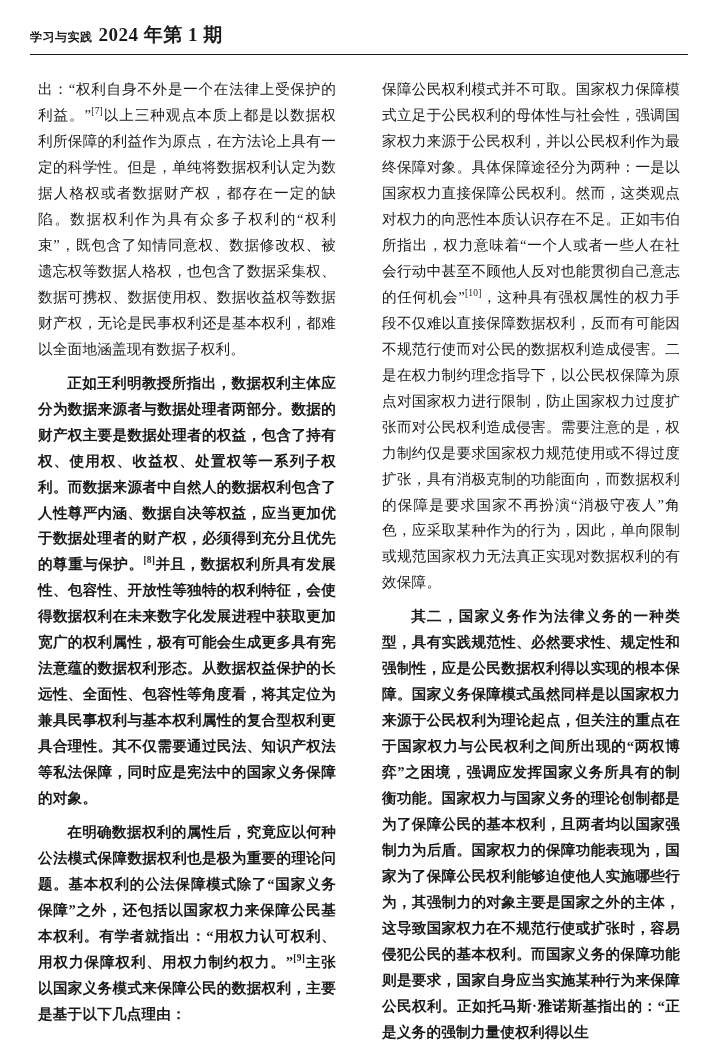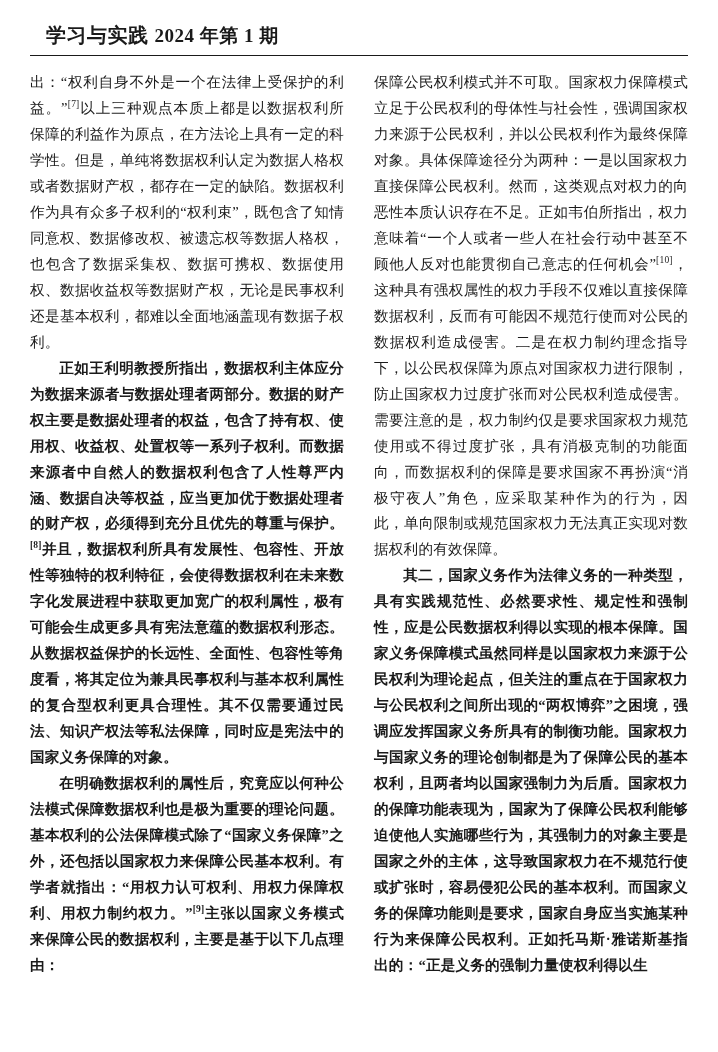--- a/index.html
+++ b/index.html
@@ -27,43 +27,42 @@
     align-items: baseline;
     gap: 6px;
     font-size: 15.5px;
     font-weight: bold;
     letter-spacing: 0.5px;
     padding-bottom: 6px;
   }
   .header .journal {
     font-family: "Liberation Serif", "DejaVu Serif", serif;
     font-weight: bold;
-    font-size: 20px;
-    margin-left: 16px;
+    font-size: 12px;
   }
   .header .issue {
     font-family: "Liberation Serif", "DejaVu Serif", serif;
     font-weight: bold;
     font-size: 19px;
   }
   .rule {
     border-bottom: 1.6px solid #1a1a1a;
     margin: 0 0 14px 0;
   }
   .columns {
     display: flex;
     gap: 30px;
     align-items: flex-start;
   }
   .col {
     width: 314px;
     box-sizing: border-box;
   }
   p {
-    margin: 0;
+    margin: 8px;
     font-size: 14.6px;
     line-height: 1.78;
     text-align: justify;
     text-justify: inter-ideograph;
     letter-spacing: 0.2px;
   }
   p.indent {
     text-indent: 2em;
     font-weight: bold;
   }

